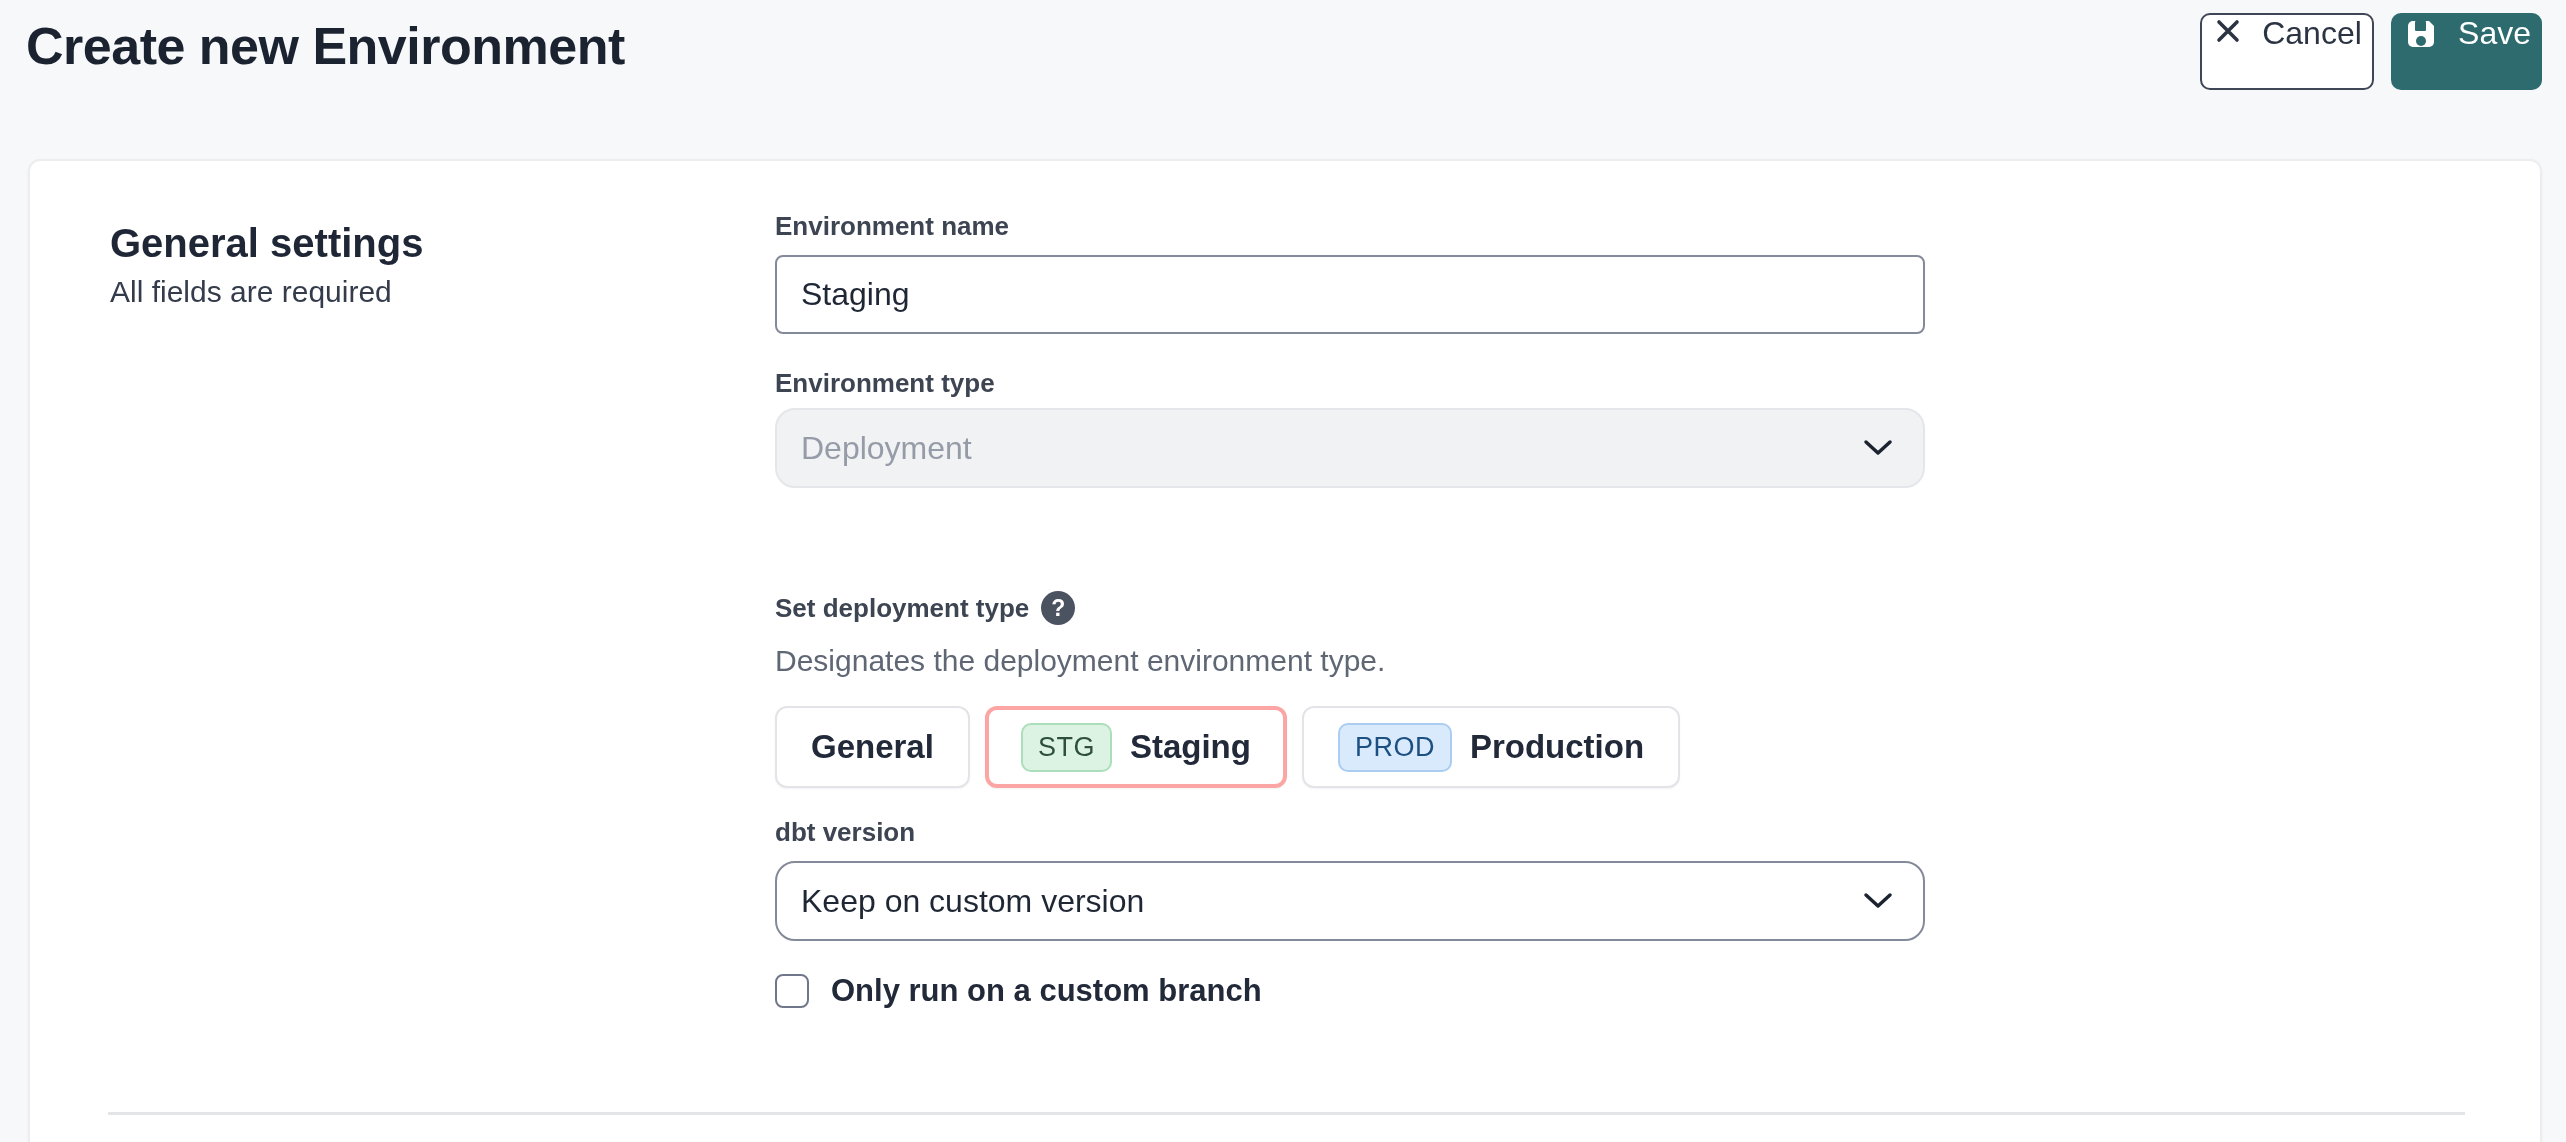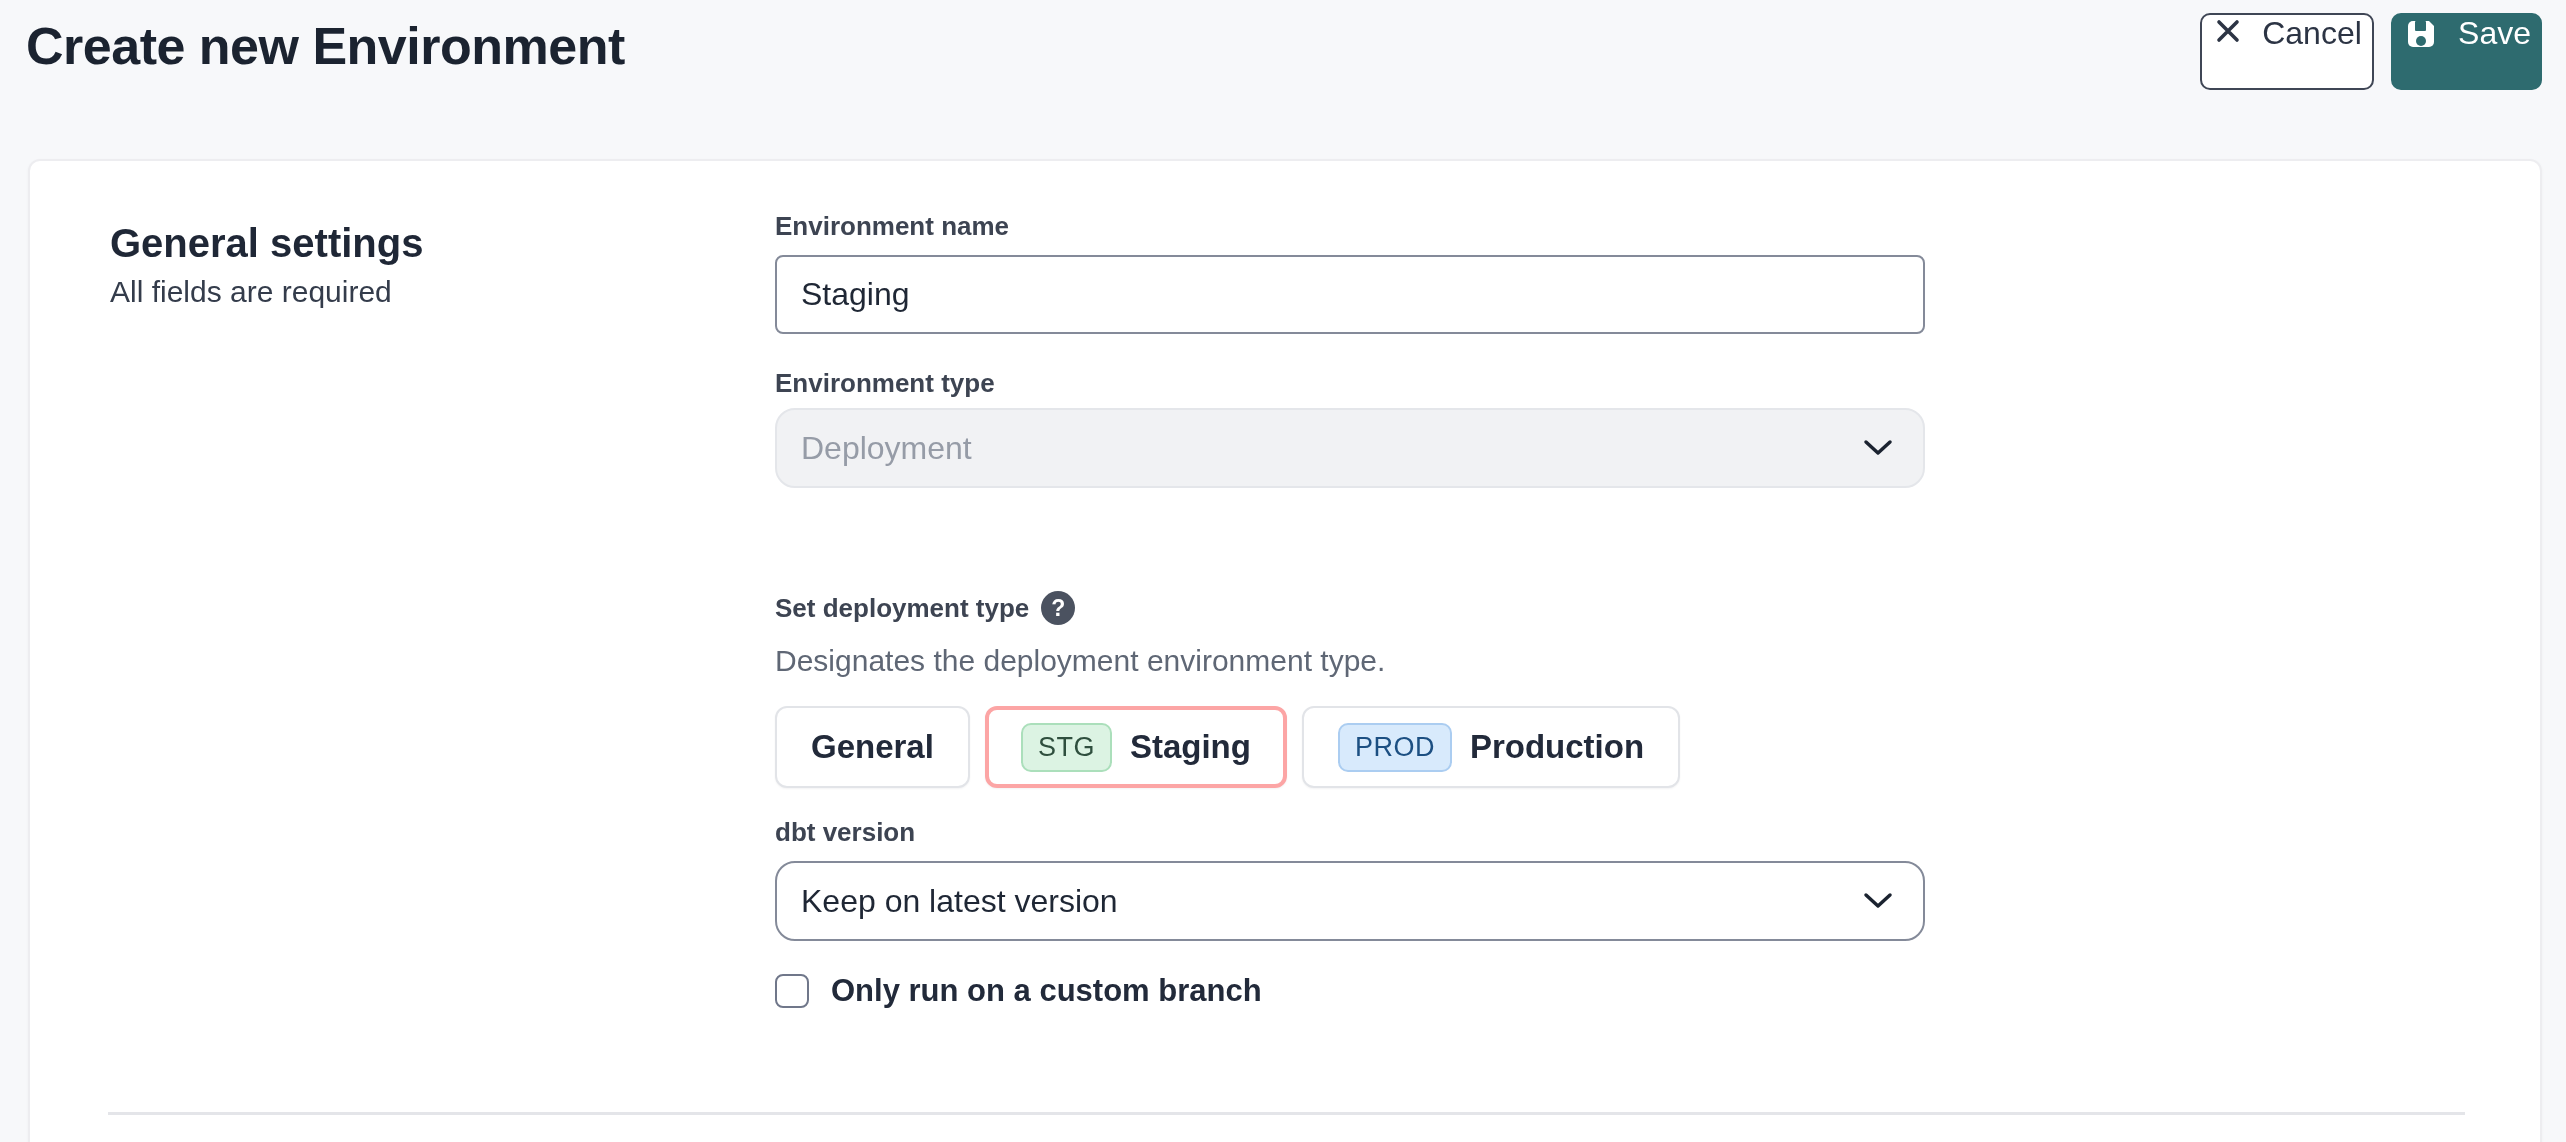--- a/index.html
+++ b/index.html
@@ -191,21 +191,21 @@
         <span class="type-label">Staging</span>
       </button>
       <button class="type-card">
         <span class="badge badge-prod">PROD</span>
         <span class="type-label">Production</span>
       </button>
     </div>
 
     <div class="field-label" style="left:745px; top:656px;">dbt version</div>
     <div class="select-box select-enabled" style="left:745px; top:700px;">
-      <span>Keep on latest version</span>
+      <span>Keep on custom version</span>
       <svg class="chev" width="30" height="18" viewBox="0 0 30 18">
         <path d="M3 3 L15 14 L27 3" stroke="#1b2330" stroke-width="3.5" stroke-linecap="round" stroke-linejoin="round" fill="none"></path>
       </svg>
     </div>
 
     <div class="checkbox-row" style="left:745px; top:812px;">
       <span class="checkbox-box"></span>
       <span class="checkbox-label">Only run on a custom branch</span>
     </div>
 

